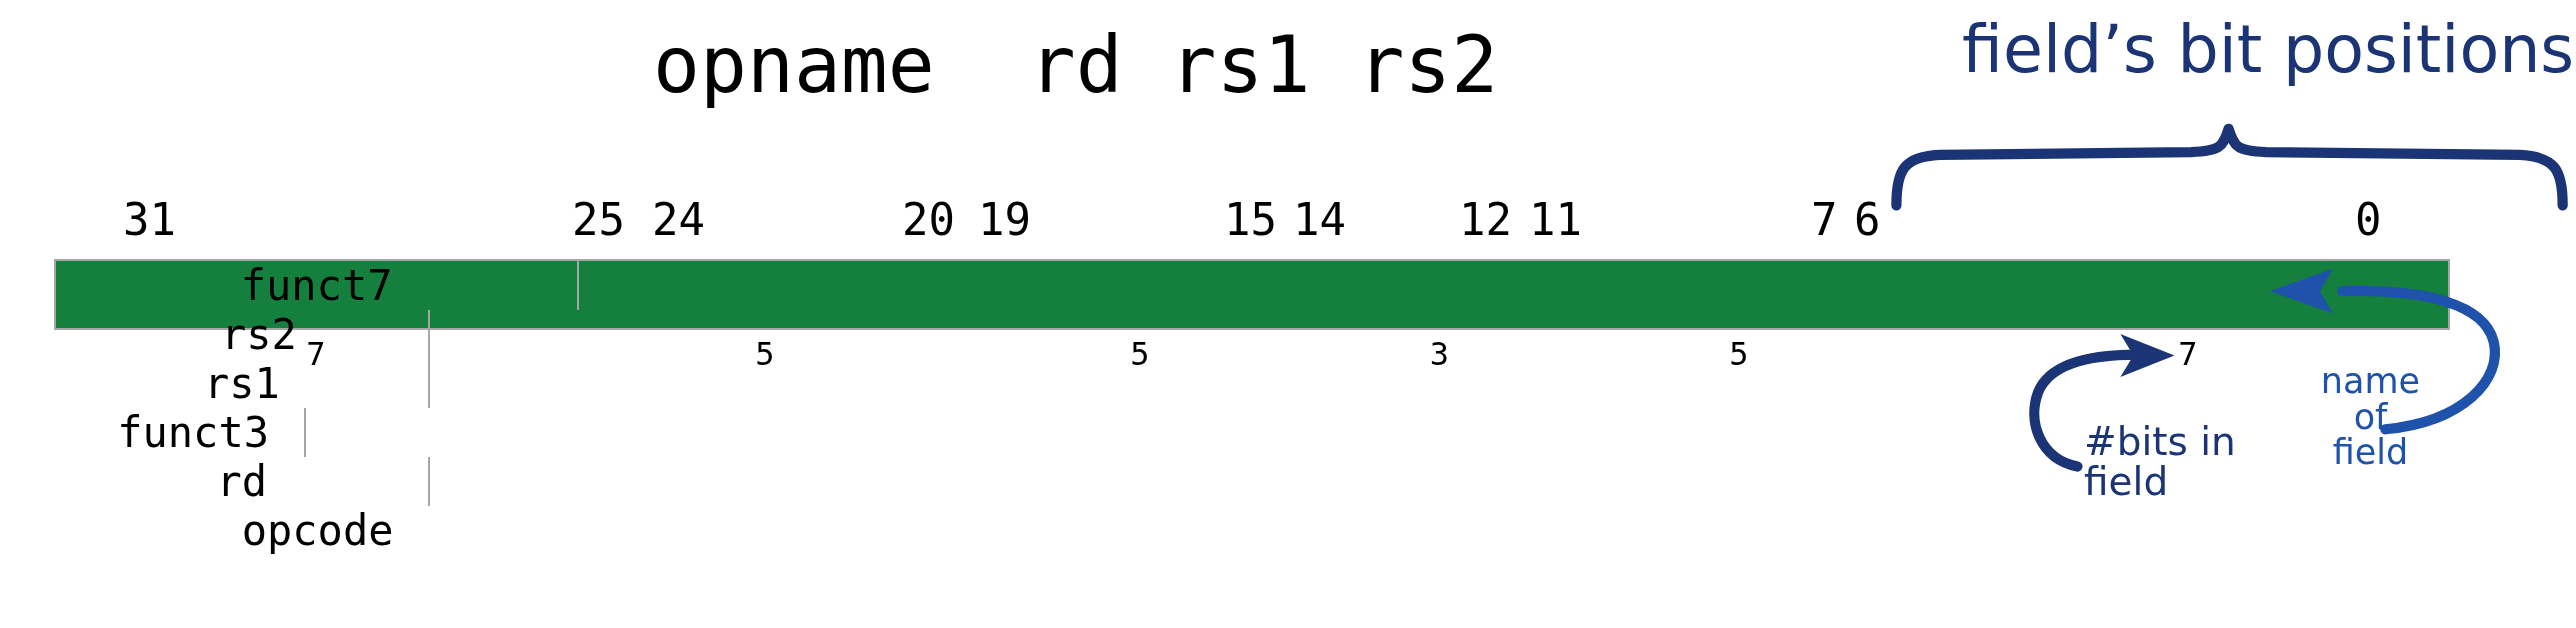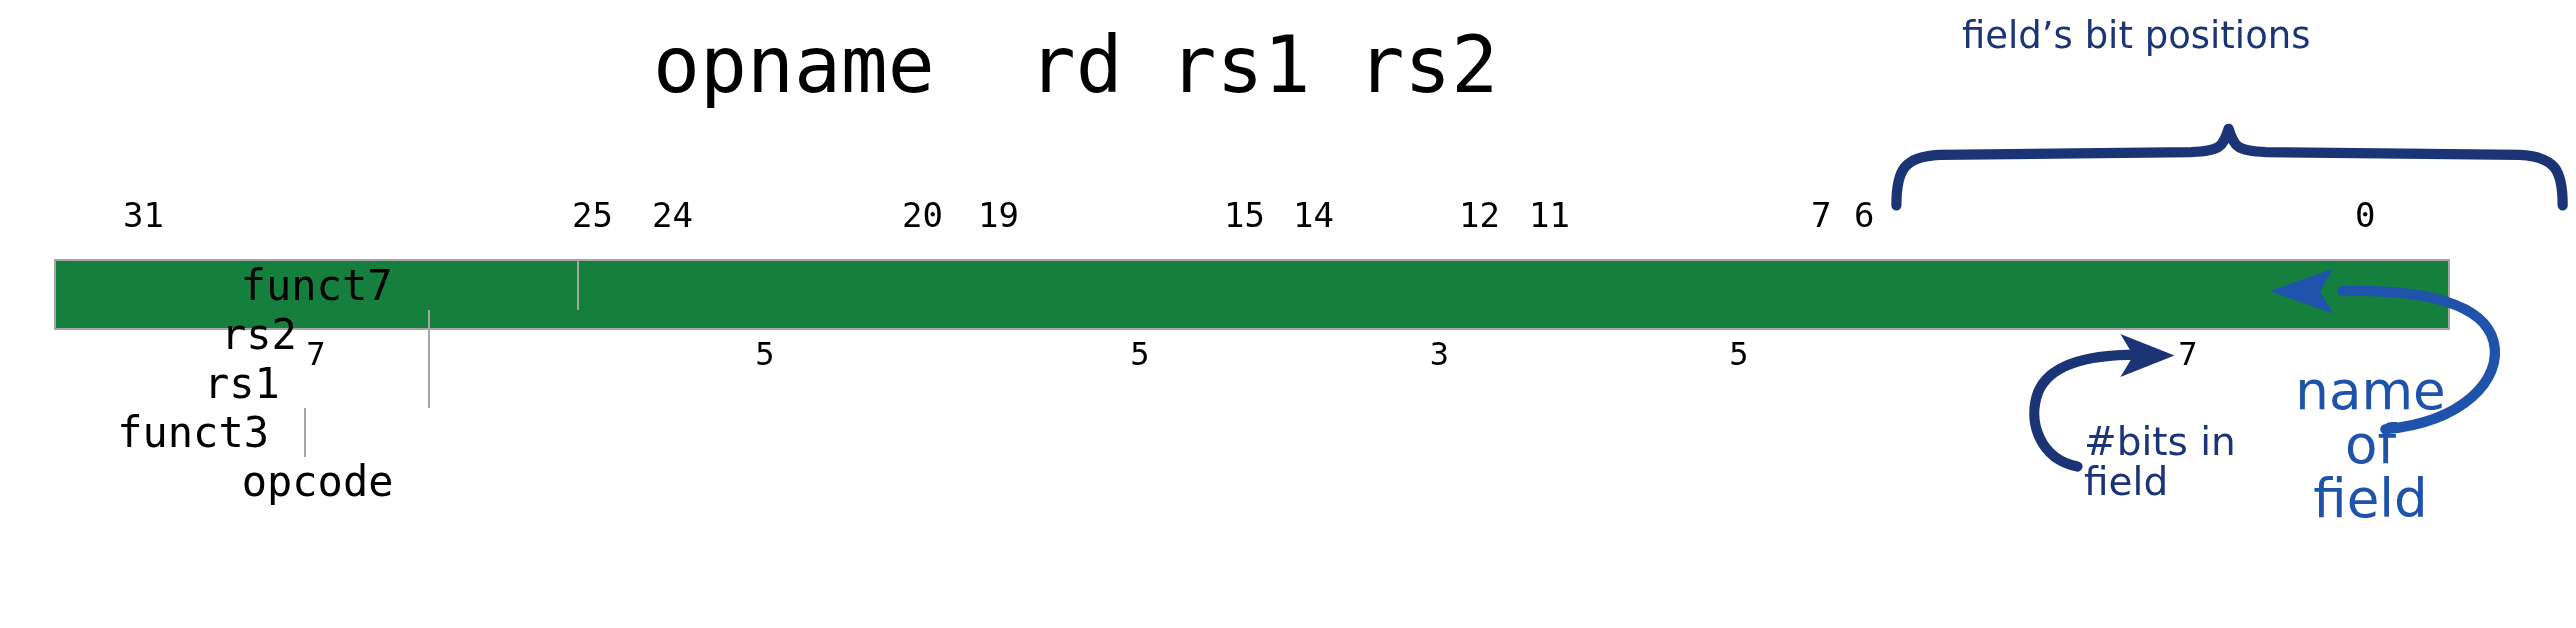--- a/index.html
+++ b/index.html
@@ -22,21 +22,21 @@
     color:#000000;
     white-space:pre;
     line-height:1;
   }
 
   
   .bitnum{
     position:absolute;
     top:198px;
     font-family:"DejaVu Sans Mono","Liberation Mono",monospace;
-    font-size:34px;
+    font-size:44px;
     color:#000000;
     line-height:1;
     white-space:pre;
   }
 
   
   .bar{
     position:absolute;
     left:54px; top:259px;
     width:2396px; height:71px;
@@ -71,32 +71,32 @@
 
   
   .ann{
     position:absolute;
     font-family:"DejaVu Sans","Liberation Sans",sans-serif;
     line-height:1.02;
     white-space:pre;
   }
   .ann-bitpos{
     left:1962px; top:17px;
-    font-size:37px;
+    font-size:65px;
     color:#1b3476;
   }
   .ann-bits{
     left:2084px; top:422px;
     font-size:39px;
     color:#1b3476;
     text-align:left;
   }
   .ann-name{
     left:2277px; top:364px;
-    font-size:53px;
+    font-size:35px;
     color:#1f52ab;
     text-align:center;
     width:187px;
   }
 
   svg.overlay{position:absolute;left:0;top:0;width:2576px;height:628px;pointer-events:none;}
 </style>
 </head>
 <body>
 
@@ -124,20 +124,23 @@
         <span>funct7</span>
       </div>
       <div class="cell" style="width: 15.625%; padding-left: 34px;">
         <span>rs2</span>
       </div>
       <div class="cell" style="width: 15.625%;">
         <span>rs1</span>
       </div>
       <div class="cell" style="width: 9.375%; margin-left: 26px;">
         <span>funct3</span>
+      </div>
+      <div class="cell" style="width: 15.625%;">
+        <span>rd</span>
       </div>
       <div class="cell" style="width: 21.875%;">
         <span>opcode</span>
       </div>
     </div>
 
   <div id="widths">
       <div class="width" style="left: 54px; width: 524px;">7</div>
       <div class="width" style="left: 578px; width: 374px;">5</div>
       <div class="width" style="left: 953px; width: 374px;">5</div>

